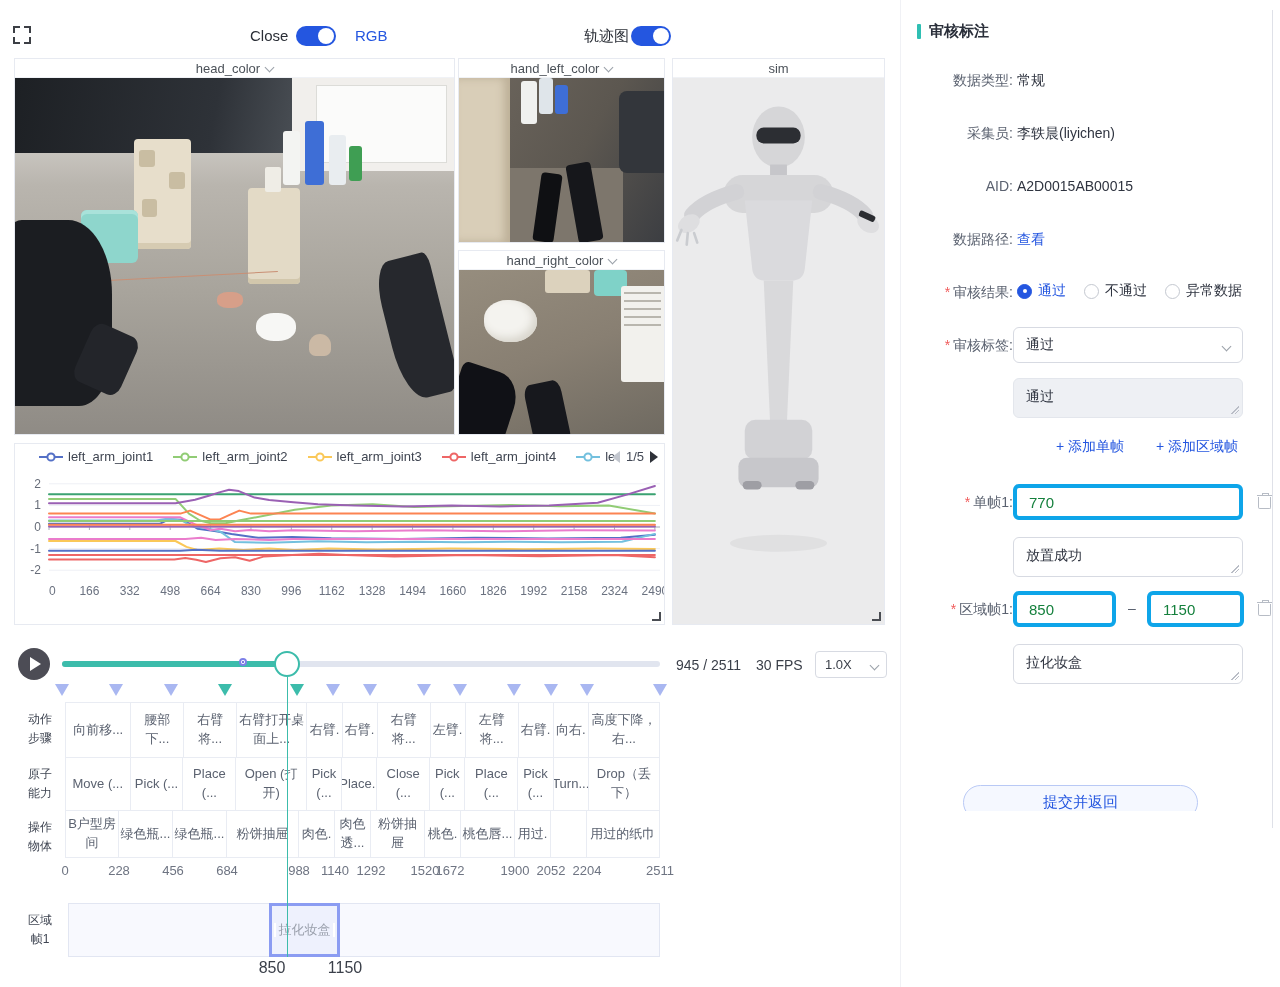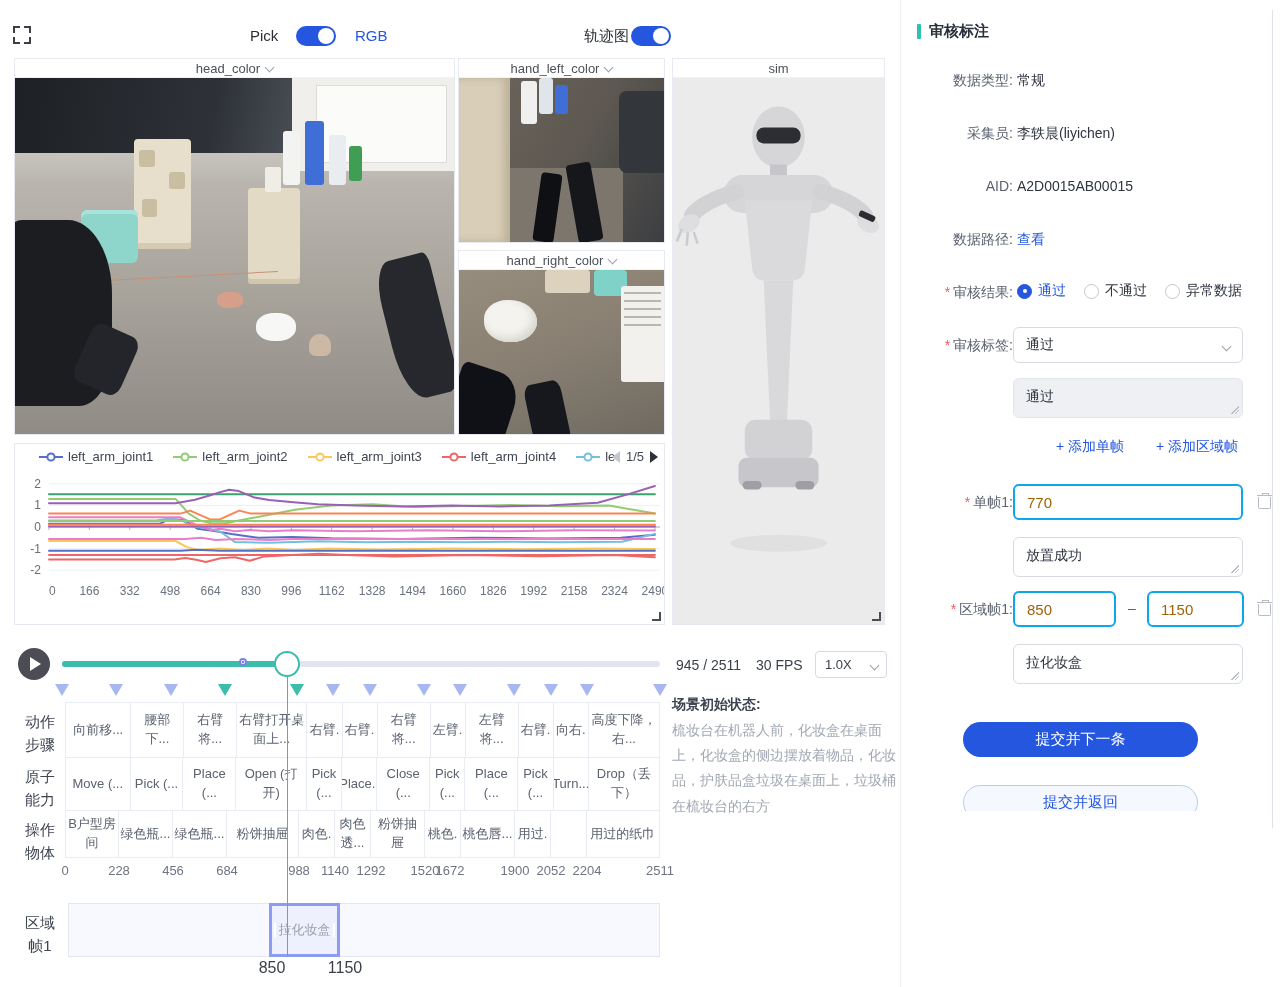--- a/index.html
+++ b/index.html
@@ -93,21 +93,21 @@
   .frame-info { position:absolute; top:657px; font-size:14px; color:#3a3f49; }
   .speed-box { position:absolute; left:815px; top:651px; width:72px; height:27px; border:1px solid #d7dae2; border-radius:4px; display:flex; align-items:center; padding:0 9px; font-size:13px; color:#3a3f49; cursor:pointer; }
   .speed-box .chev { position:absolute; right:8px; top:10px; }
   .playline { position:absolute; width:1px; background:#3cbcab; z-index:5; }
 
   
   .tri { position:absolute; top:684px; width:0; height:0; border-left:7px solid transparent; border-right:7px solid transparent; border-top:12px solid #a9b7f1; cursor:pointer; }
   .tri.teal { border-top-color:#3cbcab; }
 
   
-  .rowlab { position:absolute; left:20px; width:40px; text-align:center; font-size:15px; color:#3f4552; line-height:1.55; }
+  .rowlab { position:absolute; left:20px; width:40px; text-align:center; font-size:12px; color:#3f4552; line-height:1.55; }
   #steps-table { position:absolute; left:65px; top:702px; width:595px; }
   .t-row { display:flex; width:100%; }
   .t-cell { border:1px solid #e9ecf3; border-left:none; font-size:13px; color:#5b6270; display:flex; align-items:center; justify-content:center; text-align:center; line-height:1.45; padding:2px 1px; overflow:hidden; background:#fff; }
   .t-row .t-cell:first-child { border-left:1px solid #e9ecf3; }
   .t-row:nth-child(2) .t-cell, .t-row:nth-child(3) .t-cell { border-top:none; }
   .axis-num { position:absolute; top:863px; font-size:13px; color:#6e7482; transform:translateX(-50%); }
 
   
   .scene { position:absolute; left:672px; top:696px; width:226px; }
   .scene h4 { font-size:14px; color:#3e4450; margin-bottom:4px; font-weight:bold; }
@@ -135,21 +135,21 @@
   .radio-item.sel .radio-circ::after { content:""; position:absolute; left:4.5px; top:4.5px; width:4px; height:4px; border-radius:50%; background:#fff; }
   .radio-item.sel span { color:#2456e0; }
   .sel-box { position:absolute; left:112px; width:230px; height:36px; border:1px solid #d7dae2; border-radius:6px; background:#fff; display:flex; align-items:center; padding:0 12px; font-size:14px; color:#2f3440; cursor:pointer; }
   .sel-box .chev { position:absolute; right:12px; top:15px; }
   .t-area { position:absolute; left:112px; width:230px; height:40px; border-radius:6px; font-size:14px; color:#2f3440; padding:9px 12px; position:absolute; overflow:hidden; }
   .t-area.gray { background:#eef0f4; border:1px solid #e3e6ec; }
   .t-area.white { background:#fff; border:1px solid #d7dae2; }
   .t-area::after { content:""; position:absolute; right:3px; bottom:3px; width:8px; height:8px;
      background:linear-gradient(135deg,transparent 0 50%,#b9bdc6 50% 58%,transparent 58% 72%,#b9bdc6 72% 80%,transparent 80%); }
   .add-link { position:absolute; font-size:14px; color:#2456e0; cursor:pointer; }
-  .num-input { position:absolute; height:36px; border:2px solid #0ea5e9; border-radius:6px; background:#fff; display:flex; align-items:center; padding:0 12px; font-size:15px; color:#a16207; }
+  .num-input { position:absolute; height:36px; border:4px solid #0ea5e9; border-radius:6px; background:#fff; display:flex; align-items:center; padding:0 12px; font-size:15px; color:#15803d; }
   .dash { position:absolute; font-size:14px; color:#5b6270; }
   .trash { position:absolute; width:16px; height:17px; cursor:pointer; }
   .trash i { position:absolute; left:1px; top:4px; width:13px; height:12px; border:1.3px solid #b7bcc5; border-top:none; border-radius:0 0 2px 2px; }
   .trash::before { content:""; position:absolute; left:0; top:2px; width:16px; height:1.4px; background:#b7bcc5; }
   .trash::after { content:""; position:absolute; left:5px; top:0; width:5px; height:2px; border:1.3px solid #b7bcc5; border-bottom:none; }
   .btn-primary { position:absolute; left:62px; width:235px; height:35px; border-radius:18px; background:#2456e0; color:#fff; font-size:15px; display:flex; align-items:center; justify-content:center; cursor:pointer; }
   .btn-clip { position:absolute; left:62px; width:235px; height:26px; overflow:hidden; }
   .btn-outline { width:235px; height:35px; border-radius:18px; background:#f5f8ff; border:1px solid #b9c9f5; color:#2456e0; font-size:15px; display:flex; align-items:center; justify-content:center; cursor:pointer; }
   .rp-scroll { position:absolute; left:371px; top:10px; width:1px; height:818px; background:#dfe1e8; }
 </style>
@@ -157,21 +157,21 @@
 <body>
 
 <div id="stage">
 
   <div class="fs-icon">
       <i></i>
       <i></i>
       <i></i>
       <i></i>
     </div>
-  <span class="tb-label" style="left:250px;">Pick</span>
+  <span class="tb-label" style="left:250px;">Close</span>
   <div class="toggle" style="left:296px;">
       <div class="knob"></div>
     </div>
   <span class="tb-label blue" style="left:344px;">RGB</span>
   <span class="tb-label" style="left:584px;">轨迹图</span>
   <div class="toggle" style="left:631px;">
       <div class="knob"></div>
     </div>
 
   <div class="panel" style="left:458px; top:58px; width:207px; height:185px;">
@@ -470,24 +470,20 @@
       <span class="axis-num" style="left: 335px;">1140</span>
       <span class="axis-num" style="left: 371px;">1292</span>
       <span class="axis-num" style="left: 425px;">1520</span>
       <span class="axis-num" style="left: 450px;">1672</span>
       <span class="axis-num" style="left: 515px;">1900</span>
       <span class="axis-num" style="left: 551px;">2052</span>
       <span class="axis-num" style="left: 587px;">2204</span>
       <span class="axis-num" style="left: 660px;">2511</span>
     </div>
 
-  <div class="scene">
-    <h4>场景初始状态:</h4>
-    <p>梳妆台在机器人前，化妆盒在桌面上，化妆盒的侧边摆放着物品，化妆品，护肤品盒垃圾在桌面上，垃圾桶在梳妆台的右方</p>
-  </div>
 
   <div class="rowlab" style="top:911px;">
     <div>区域</div>
       <div>帧1</div>
   </div>
   <div class="region-track">
     <div class="region-seg" id="region-seg" style="left: 200px; width: 71px;">
       <span class="hnd l"></span>
       <span>拉化妆盒</span>
       <span class="hnd r"></span>
@@ -549,20 +545,19 @@
 
     <span class="f-label" style="left:16px; top:601px;"><span class="req">*</span><span>区域帧1:</span></span>
     <div class="num-input" style="left:112px; top:591px; width:103px;">850</div>
     <span class="dash" style="left:227px; top:600px;">–</span>
     <div class="num-input" style="left:246px; top:591px; width:97px;">1150</div>
     <span class="trash" style="left:356px; top:600px;">
         <i></i>
       </span>
     <div class="t-area white" style="top:644px;">拉化妆盒</div>
 
-    <div class="btn-primary" style="top:722px;">提交并下一条</div>
     <div class="btn-clip" style="top:785px;">
       <div class="btn-outline">提交并返回</div>
     </div>
     <div class="rp-scroll"></div>
   </div>
 
 </div>
 
 </body></html>

